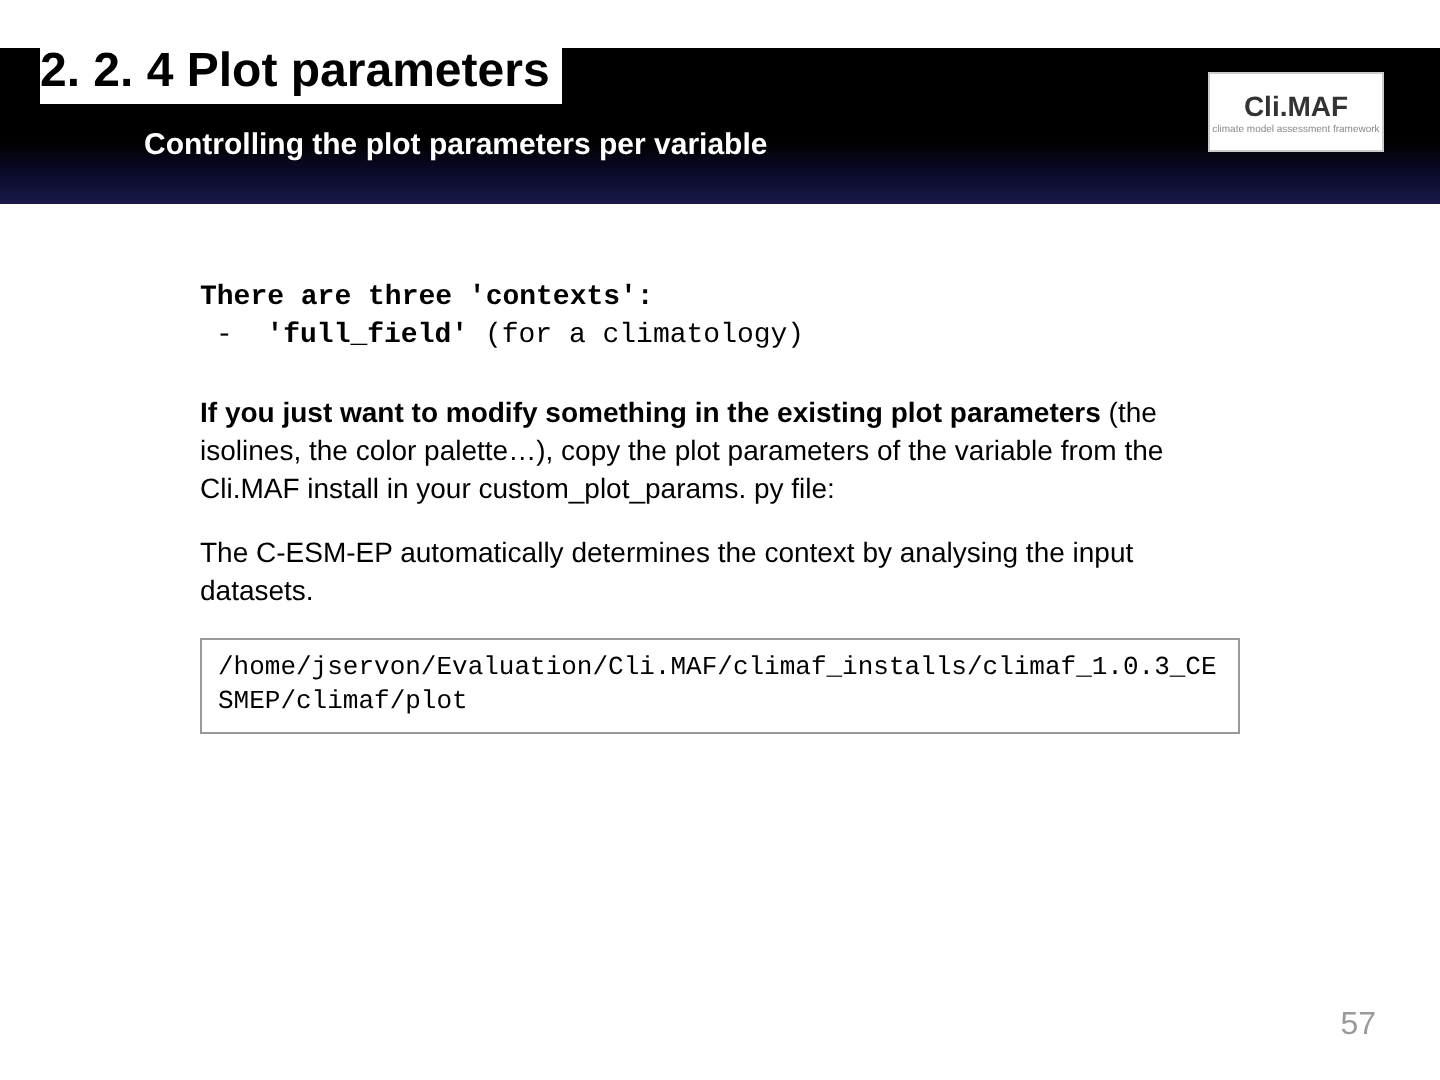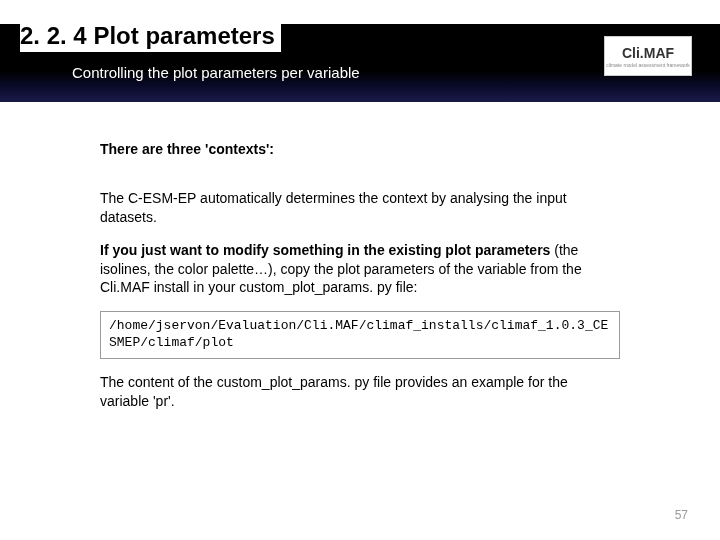--- a/index.html
+++ b/index.html
@@ -37,21 +37,21 @@
     width: 330px;
     height: 2px;
     background: #000;
     z-index: 2;
   }
   .header-subtitle {
     position: absolute;
     top: 64px;
     left: 72px;
     font-size: 15px;
-    font-weight: normal;
+    font-weight: bold;
     color: #ffffff;
     z-index: 2;
   }
   .logo {
     position: absolute;
     top: 36px;
     right: 28px;
     width: 88px;
     height: 40px;
     background: #ffffff;
@@ -74,37 +74,37 @@
   .content {
     position: absolute;
     top: 140px;
     left: 100px;
     width: 520px;
     font-size: 14px;
     color: #000;
     line-height: 1.35;
   }
   .content p { margin-bottom: 14px; }
-  .context-block { margin-bottom: 30px; }
+  .context-block { margin-bottom: 19px; font-family: Liberation Mono, monospace; }
   .context-line { display: block; }
   .indent { padding-left: 20px; text-indent: -12px; }
   .code-box {
     border: 1px solid #999;
     padding: 6px 8px;
     font-family: "Courier New", Courier, monospace;
     font-size: 13px;
     margin-bottom: 14px;
     line-height: 1.3;
     word-break: break-all;
   }
   .page-number {
     position: absolute;
     bottom: 18px;
     right: 32px;
-    font-size: 12px;
+    font-size: 16px;
     color: #9a9a9a;
   }
   b { font-weight: bold; }
 </style>
 </head>
 <body>
 
 <div class="header-band"></div>
 <div class="header-title">2. 2. 4 Plot parameters</div>
 <div class="header-title-underline"></div>
@@ -112,27 +112,27 @@
 
 <div class="logo">
   <span>Cli.MAF</span>
   <span class="logo-sub">climate model assessment framework</span>
 </div>
 
 <div class="content">
 
   <div class="context-block">
     <span class="context-line"><b>There are three 'contexts':</b></span>
+    <span class="context-line indent">-&nbsp;&nbsp;<b>'full_field'</b><span> (for a climatology)</span></span>
   </div>
-
-  <p>The C-ESM-EP automatically determines the context by analysing the input datasets.</p>
 
   <p>
     <b>If you just want to modify something in the existing plot parameters</b><span> (the isolines, the color palette…), copy the plot parameters of the variable from the Cli.MAF install in your custom_plot_params. py file:</span>
   </p>
 
+  <p>The C-ESM-EP automatically determines the context by analysing the input datasets.</p>
+
   <div class="code-box">/home/jservon/Evaluation/Cli.MAF/climaf_installs/climaf_1.0.3_CESMEP/climaf/plot</div>
 
-  <p>The content of the custom_plot_params. py file provides an example for the variable 'pr'.</p>
 
 </div>
 
 <div class="page-number">57</div>
 
 </body></html>

